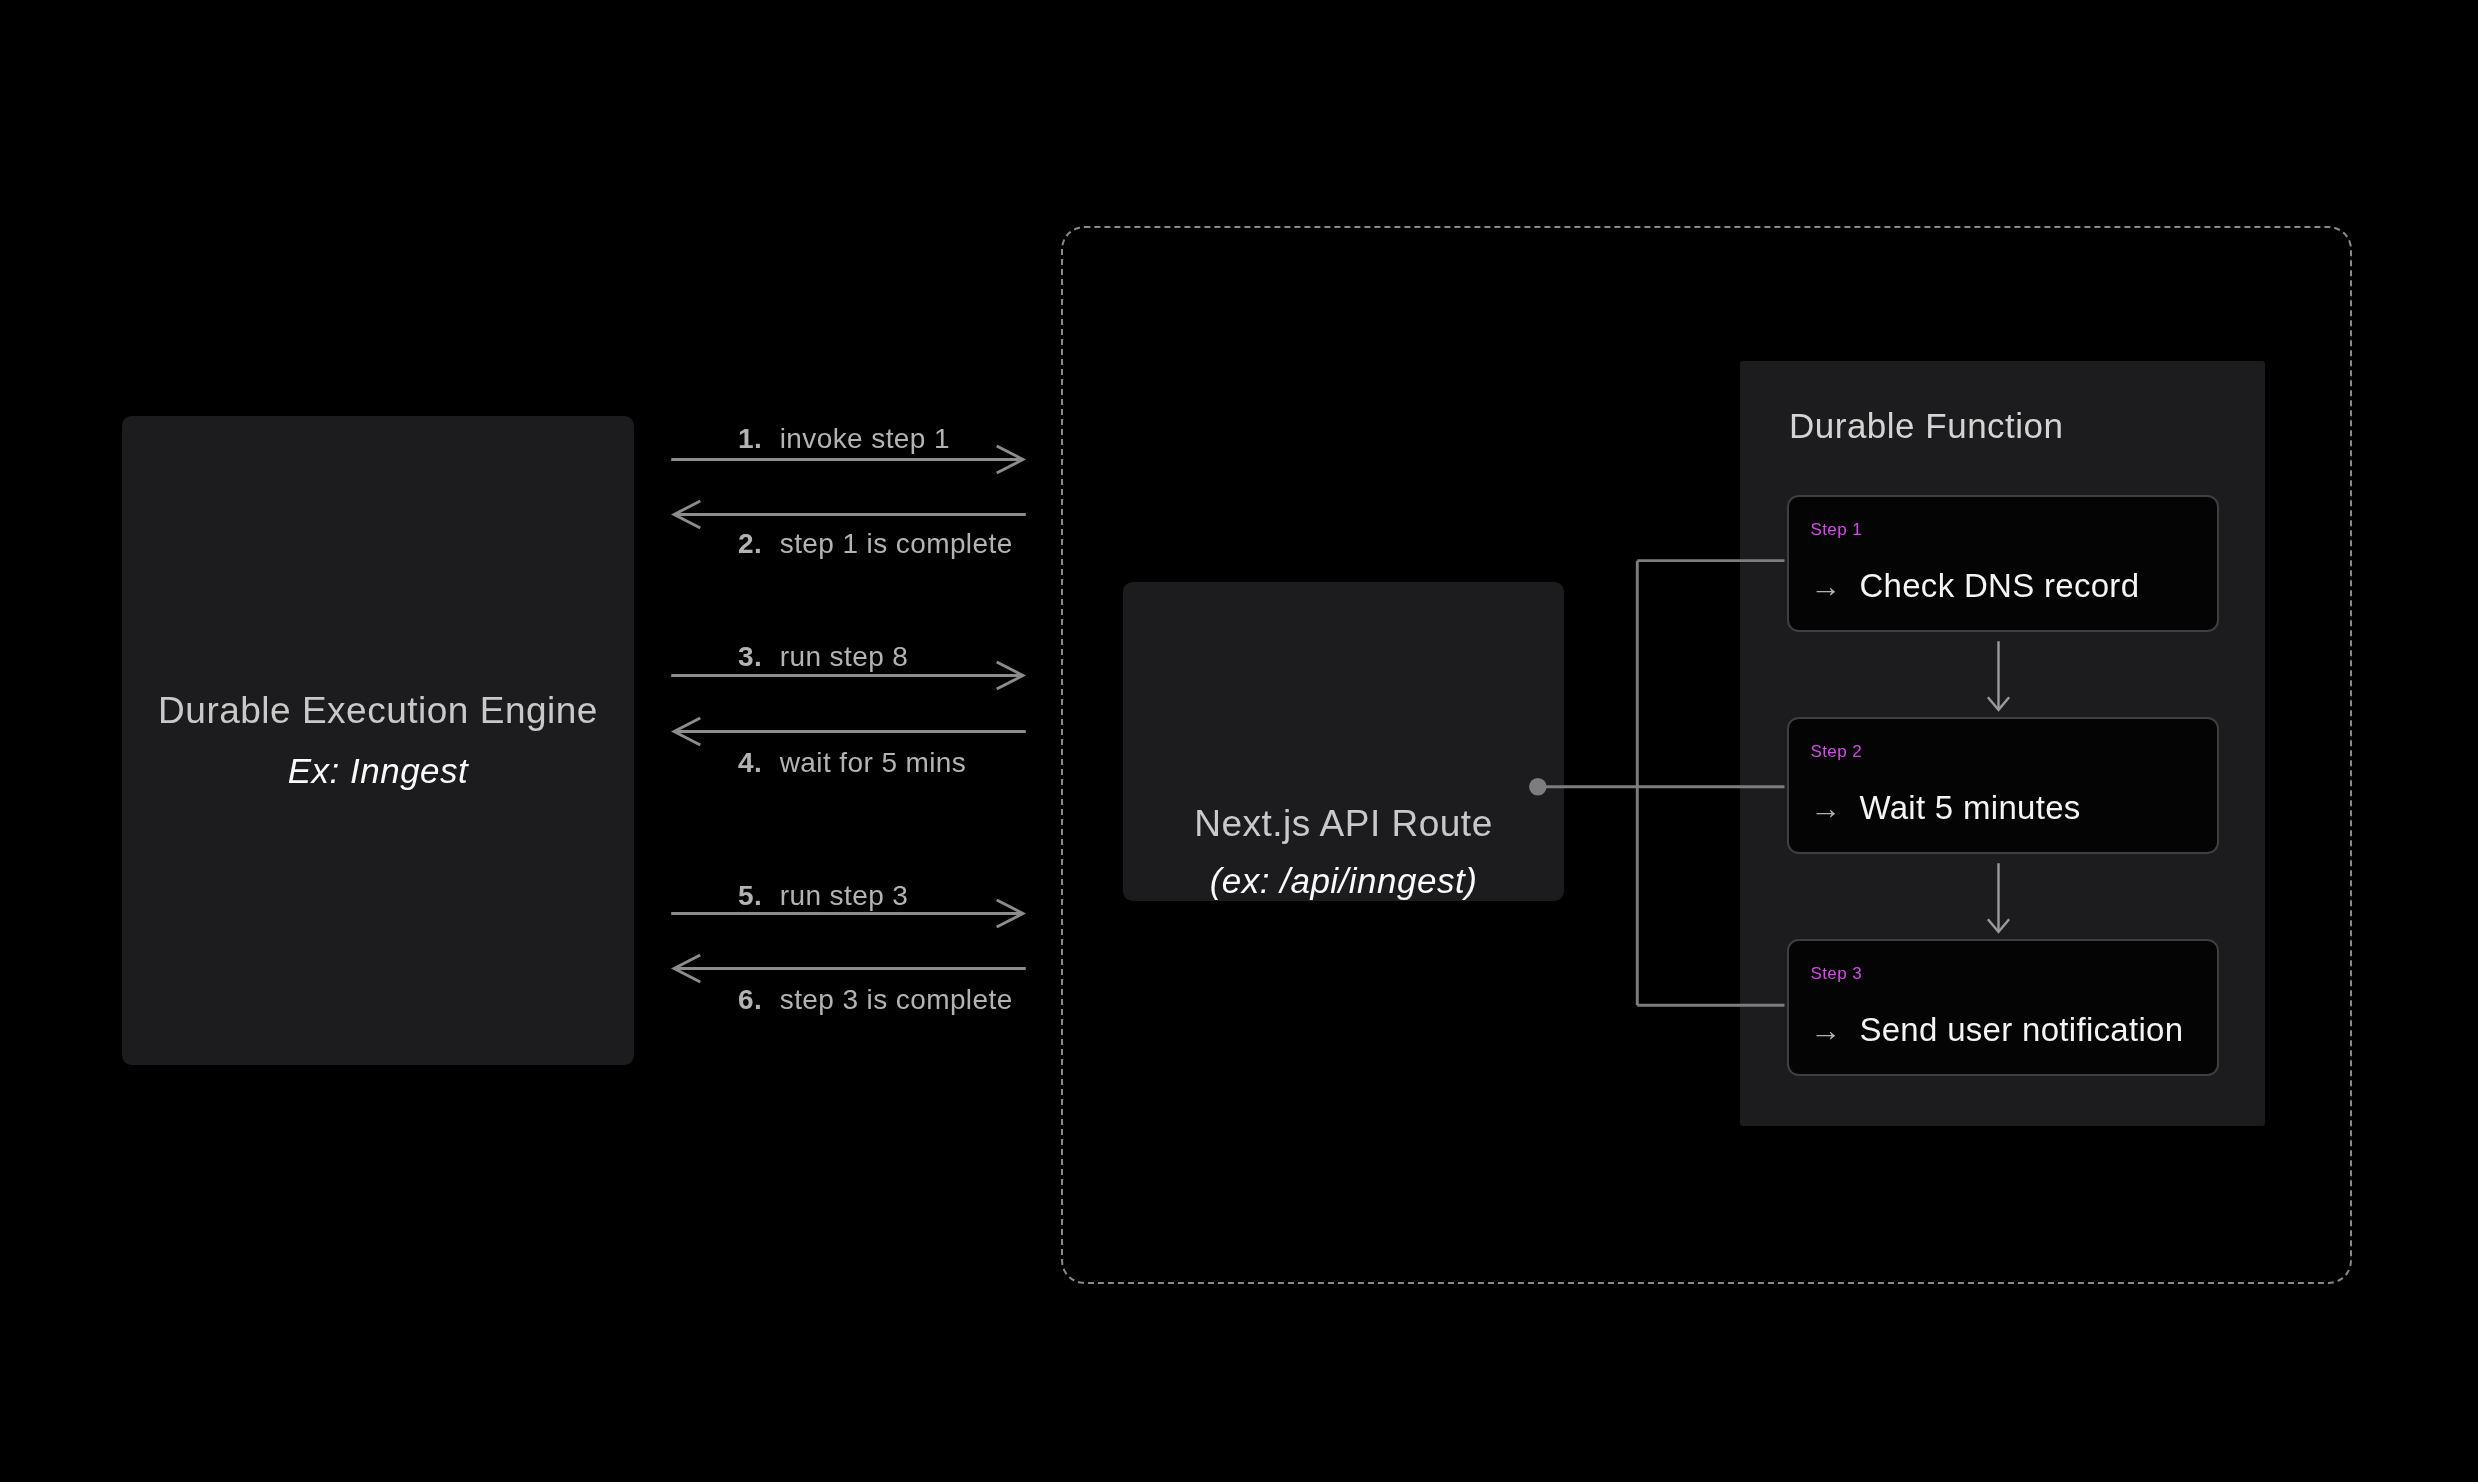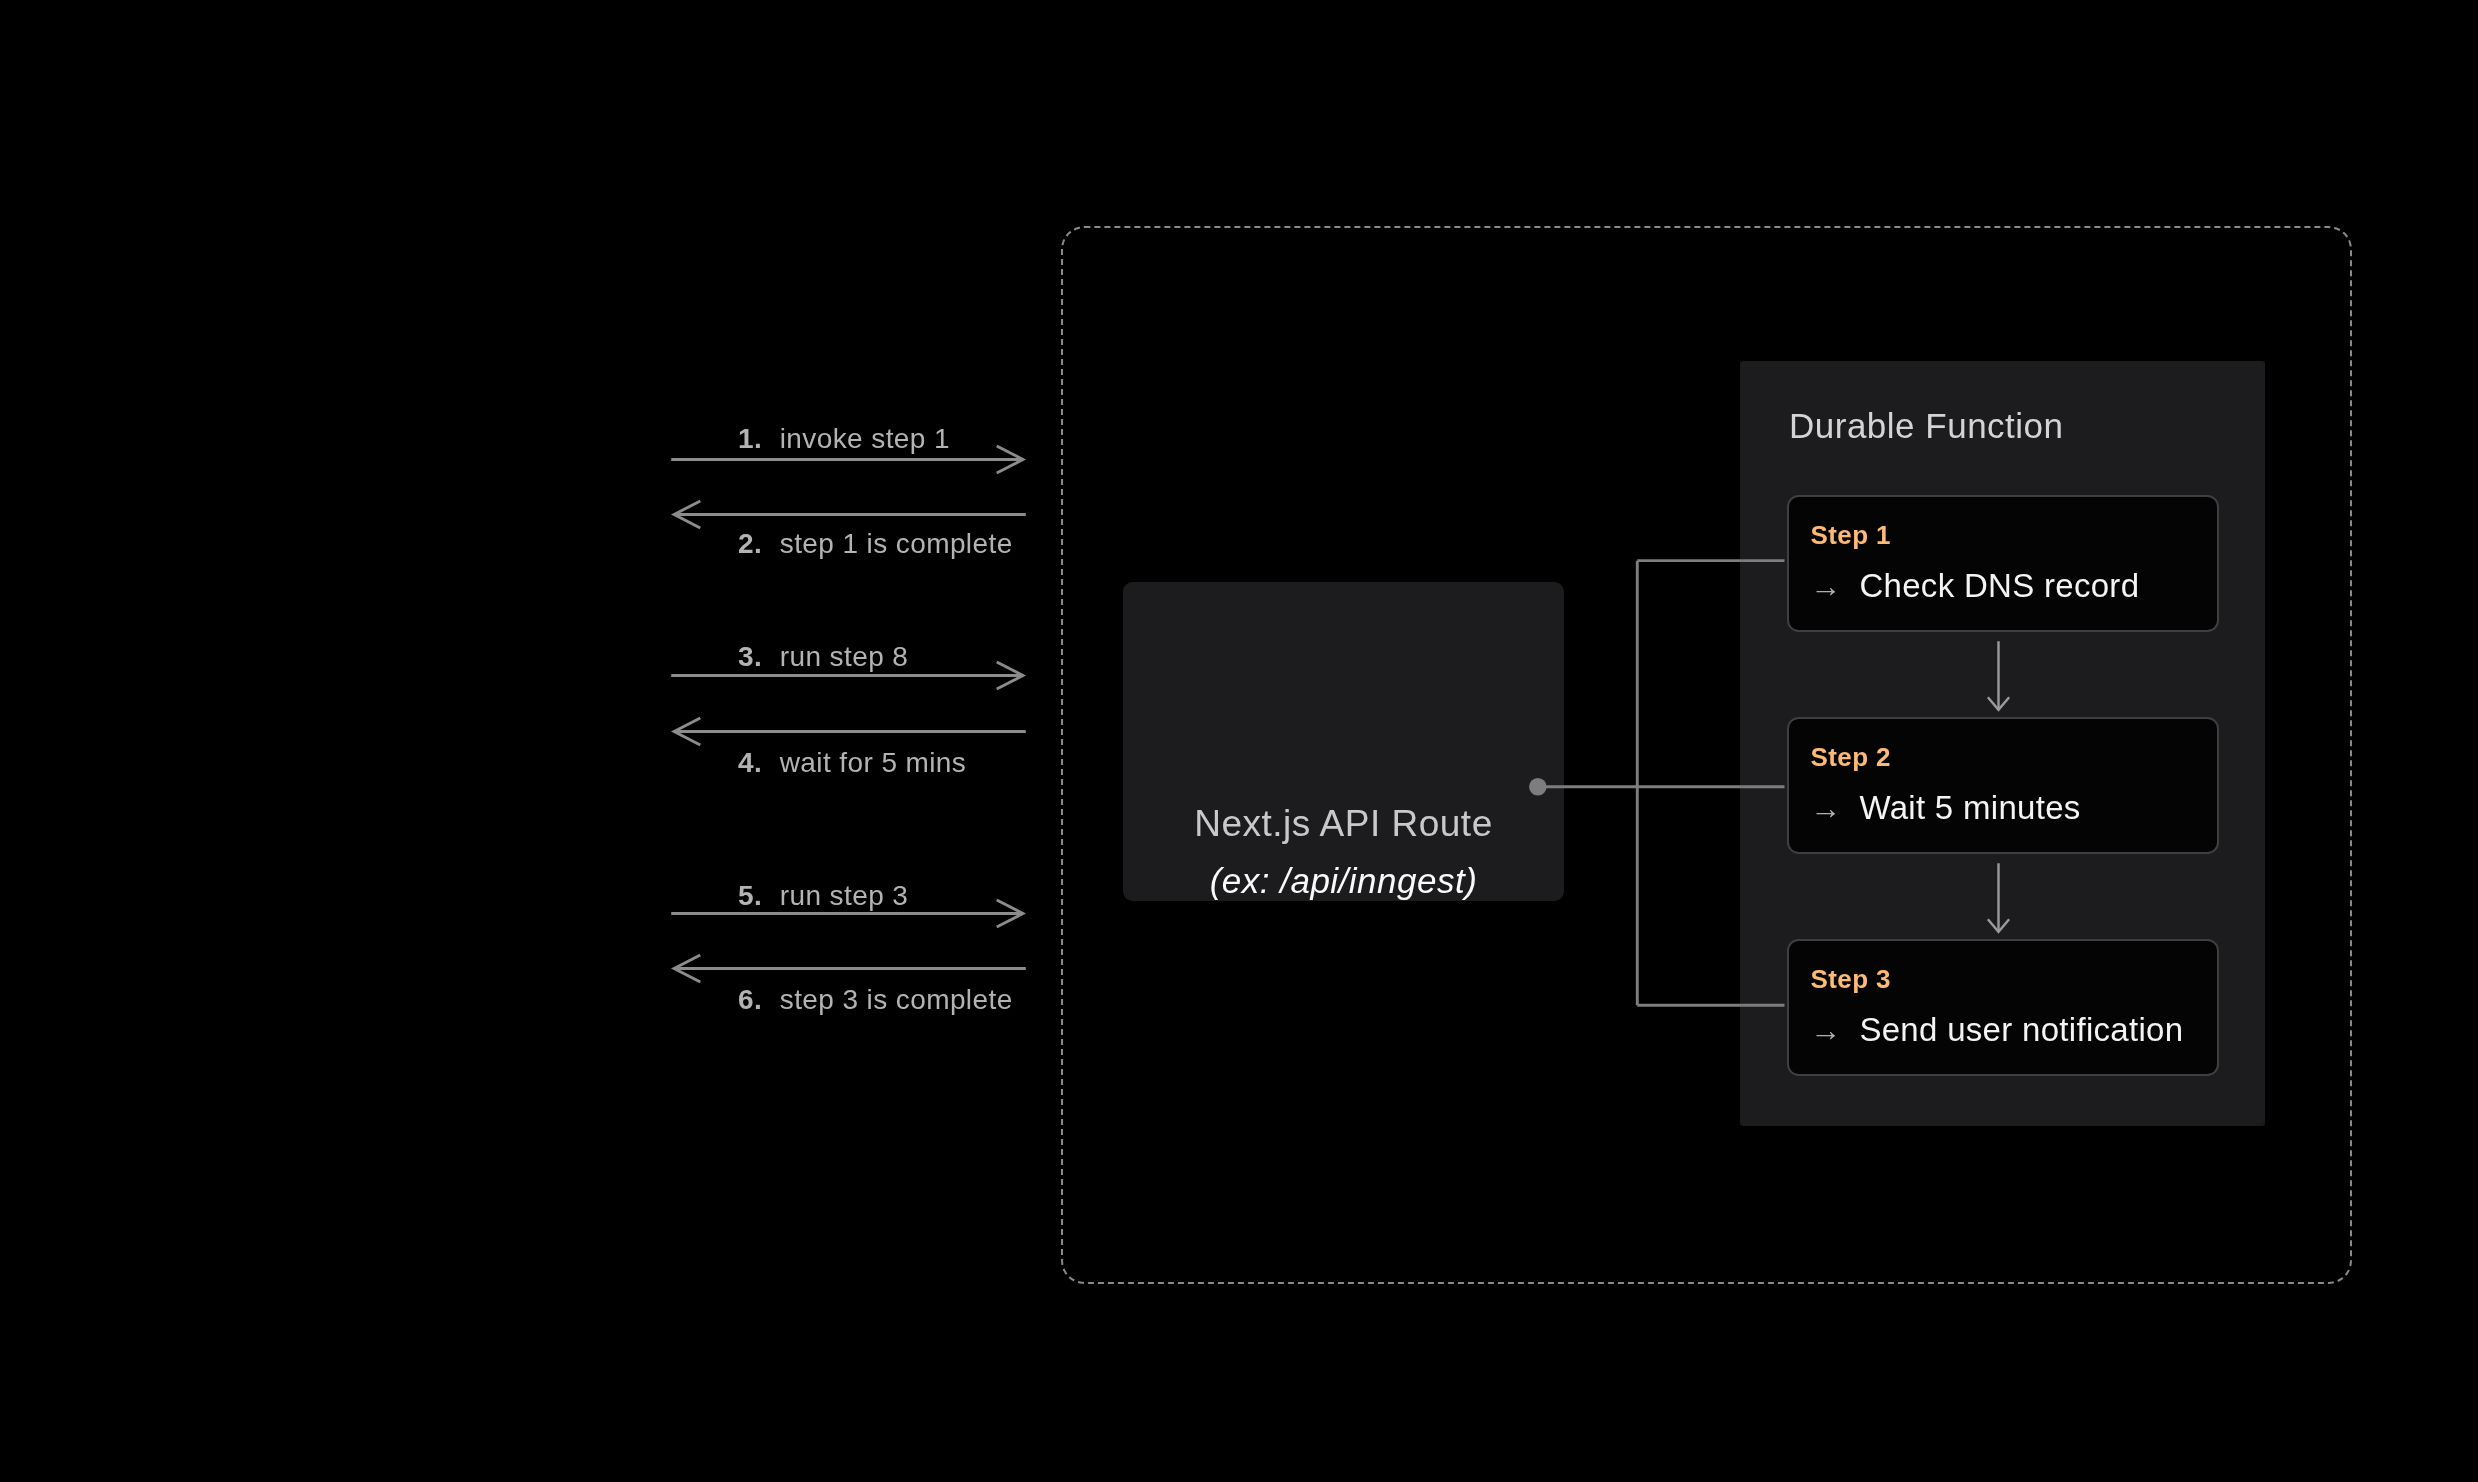--- a/index.html
+++ b/index.html
@@ -123,24 +123,23 @@
     border: 2px solid #3f3f42;
     border-radius: 11.7px;
     box-sizing: border-box;
   }
   .step-card.s1 { top: 134px; }
   .step-card.s2 { top: 356px; }
   .step-card.s3 { top: 578px; }
   .step-label {
     position: absolute;
     left: 21.5px; top: 23.4px;
-    font-size: 26px;
-    color: #fdba74;
+    font-size: 17px;
+    color: #d946ef;
     letter-spacing: 0.4px;
-    font-weight: bold;
   }
   .step-action {
     position: absolute;
     left: 21.5px; top: 70px;
     font-size: 33px;
     color: #f4f4f4;
     display: flex;
     align-items: baseline;
     gap: 17.6px;
     white-space: nowrap;
@@ -161,20 +160,24 @@
     top: 0; left: 0;
     width: 2478px; height: 1482px;
     pointer-events: none;
   }
 </style>
 </head>
 <body>
 
 <div class="canvas">
 
+  <div class="engine-box">
+    <div class="box-title">Durable Execution Engine</div>
+    <div class="box-subtitle">Ex: Inngest</div>
+  </div>
 
   <div class="msg-label" style="left:738px; top:421px;">
     <span class="msg-num">1.</span><span>invoke step 1</span>
   </div>
   <svg class="msg-arrow" style="left:670px; top:444px;" width="357" height="31" viewBox="0 0 366 32">
     <line x1="0" y1="16" x2="361" y2="16" stroke="#8c8c8c" stroke-width="3"></line>
     <polyline points="336,2 363,16 336,30" fill="none" stroke="#8c8c8c" stroke-width="3"></polyline>
   </svg>
 
   <svg class="msg-arrow" style="left:670px; top:499px;" width="357" height="31" viewBox="0 0 366 32">

